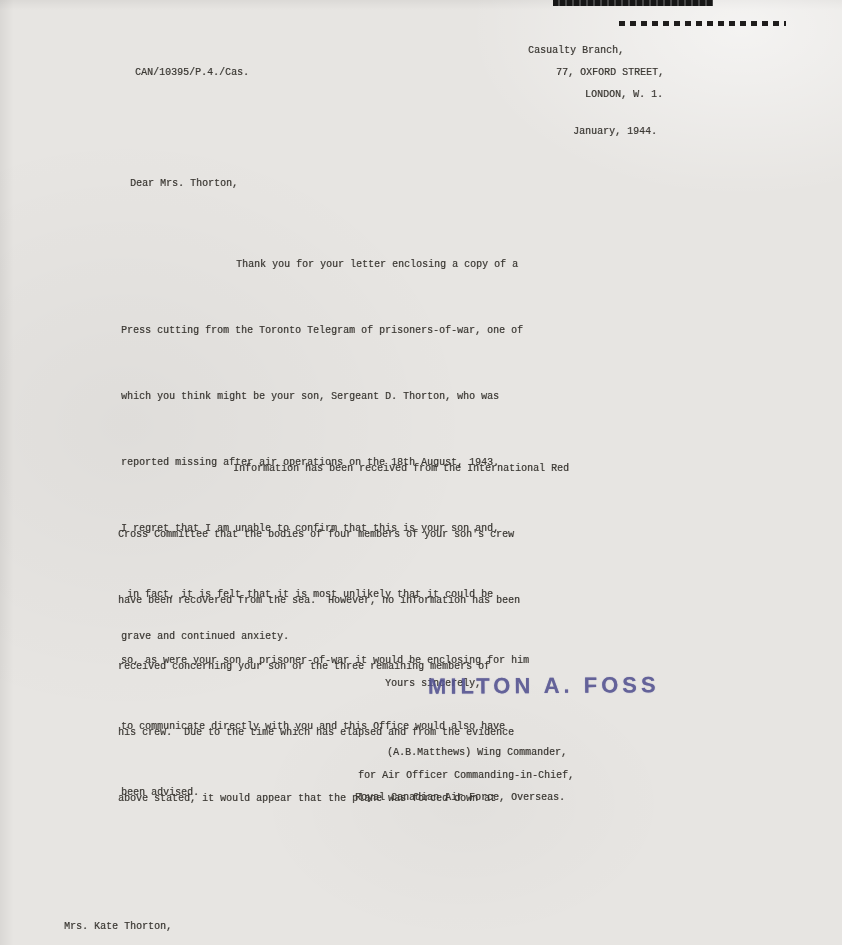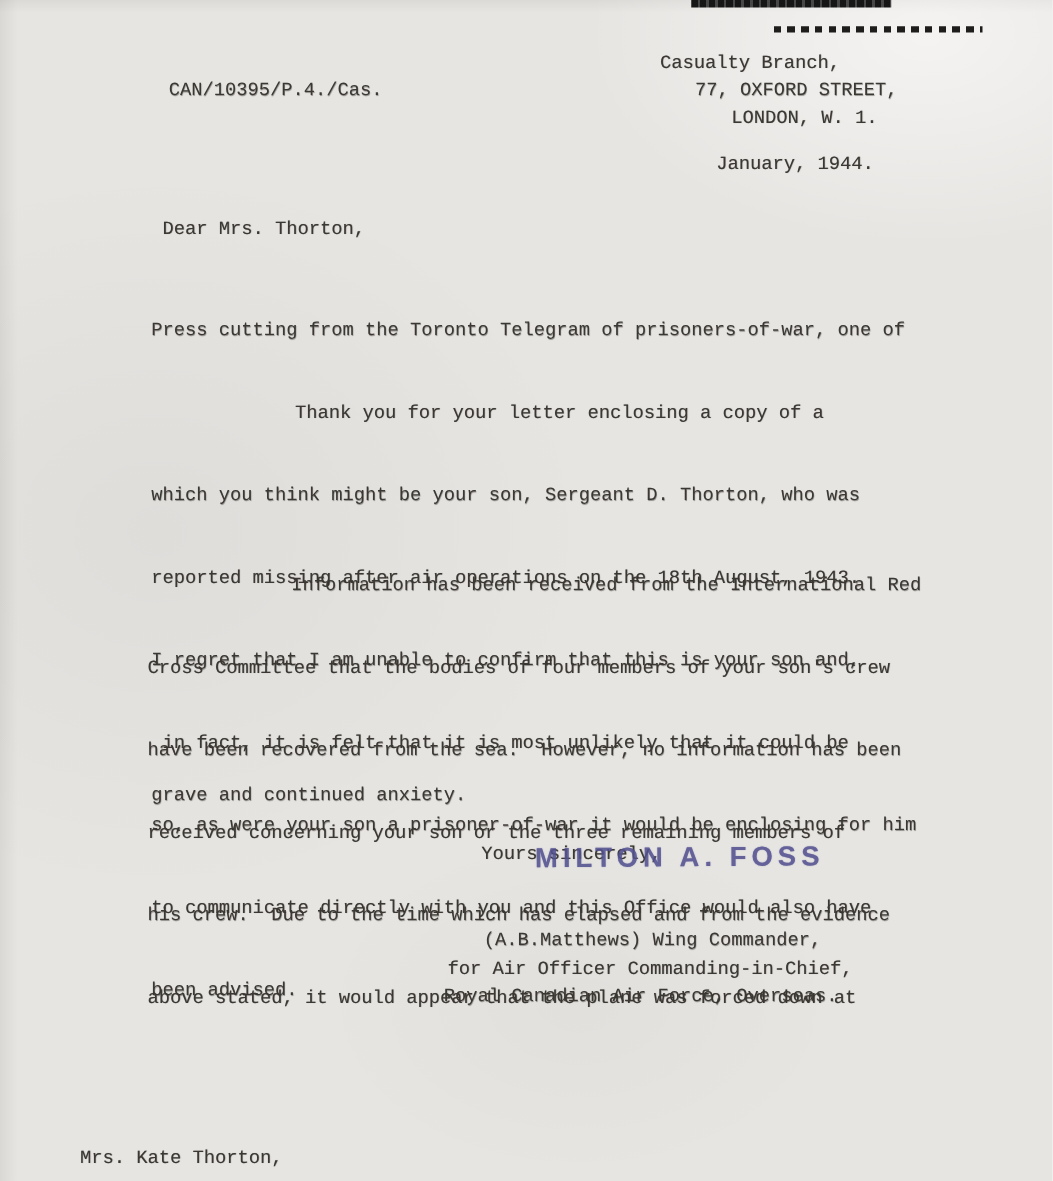--- a/index.html
+++ b/index.html
@@ -17,21 +17,21 @@
     background:
       radial-gradient(ellipse 420px 260px at 88% 3%, rgba(255,255,255,0.55), rgba(255,255,255,0) 65%),
       radial-gradient(ellipse 500px 420px at 15% 45%, rgba(0,0,0,0.035), rgba(0,0,0,0) 70%),
       radial-gradient(ellipse 300px 200px at 55% 85%, rgba(0,0,0,0.025), rgba(0,0,0,0) 70%),
       linear-gradient(90deg, rgba(0,0,0,0.06), rgba(0,0,0,0) 14px),
       linear-gradient(180deg, rgba(0,0,0,0.05), rgba(0,0,0,0) 10px),
       #e7e5e2;
   }
   .t {
     position: absolute;
-    font-size: 15px;
+    font-size: 10px;
     line-height: 22px;
     color: #3b3833;
     white-space: pre;
     text-shadow: 0.4px 0.4px 0.6px rgba(45,42,38,0.45);
   }
   .para .line { white-space: pre; }
   .ind { text-indent: 115px; }
   .bar {
     position: absolute;
   }
@@ -84,22 +84,22 @@
 
   <div class="t lh-dept">Casualty Branch,</div>
   <div class="t lh-street">77, OXFORD STREET,</div>
   <div class="t lh-city">LONDON, W. 1.</div>
 
   <div class="t date">January, 1944.</div>
 
   <div class="t salutation">Dear Mrs. Thorton,</div>
 
   <div class="t para para1">
+    <div class="line ind">Thank you for your letter enclosing a copy of a</div>
     <div class="line">Press cutting from the Toronto Telegram of prisoners-of-war, one of</div>
-    <div class="line ind">Thank you for your letter enclosing a copy of a</div>
     <div class="line">which you think might be your son, Sergeant D. Thorton, who was</div>
     <div class="line">reported missing after air operations on the 18th August, 1943.</div>
     <div class="line">I regret that I am unable to confirm that this is your son and,</div>
     <div class="line"> in fact, it is felt that it is most unlikely that it could be</div>
     <div class="line">so, as were your son a prisoner-of-war it would be enclosing for him</div>
     <div class="line">to communicate directly with you and this Office would also have</div>
     <div class="line">been advised.</div>
   </div>
 
   <div class="t para para2">

